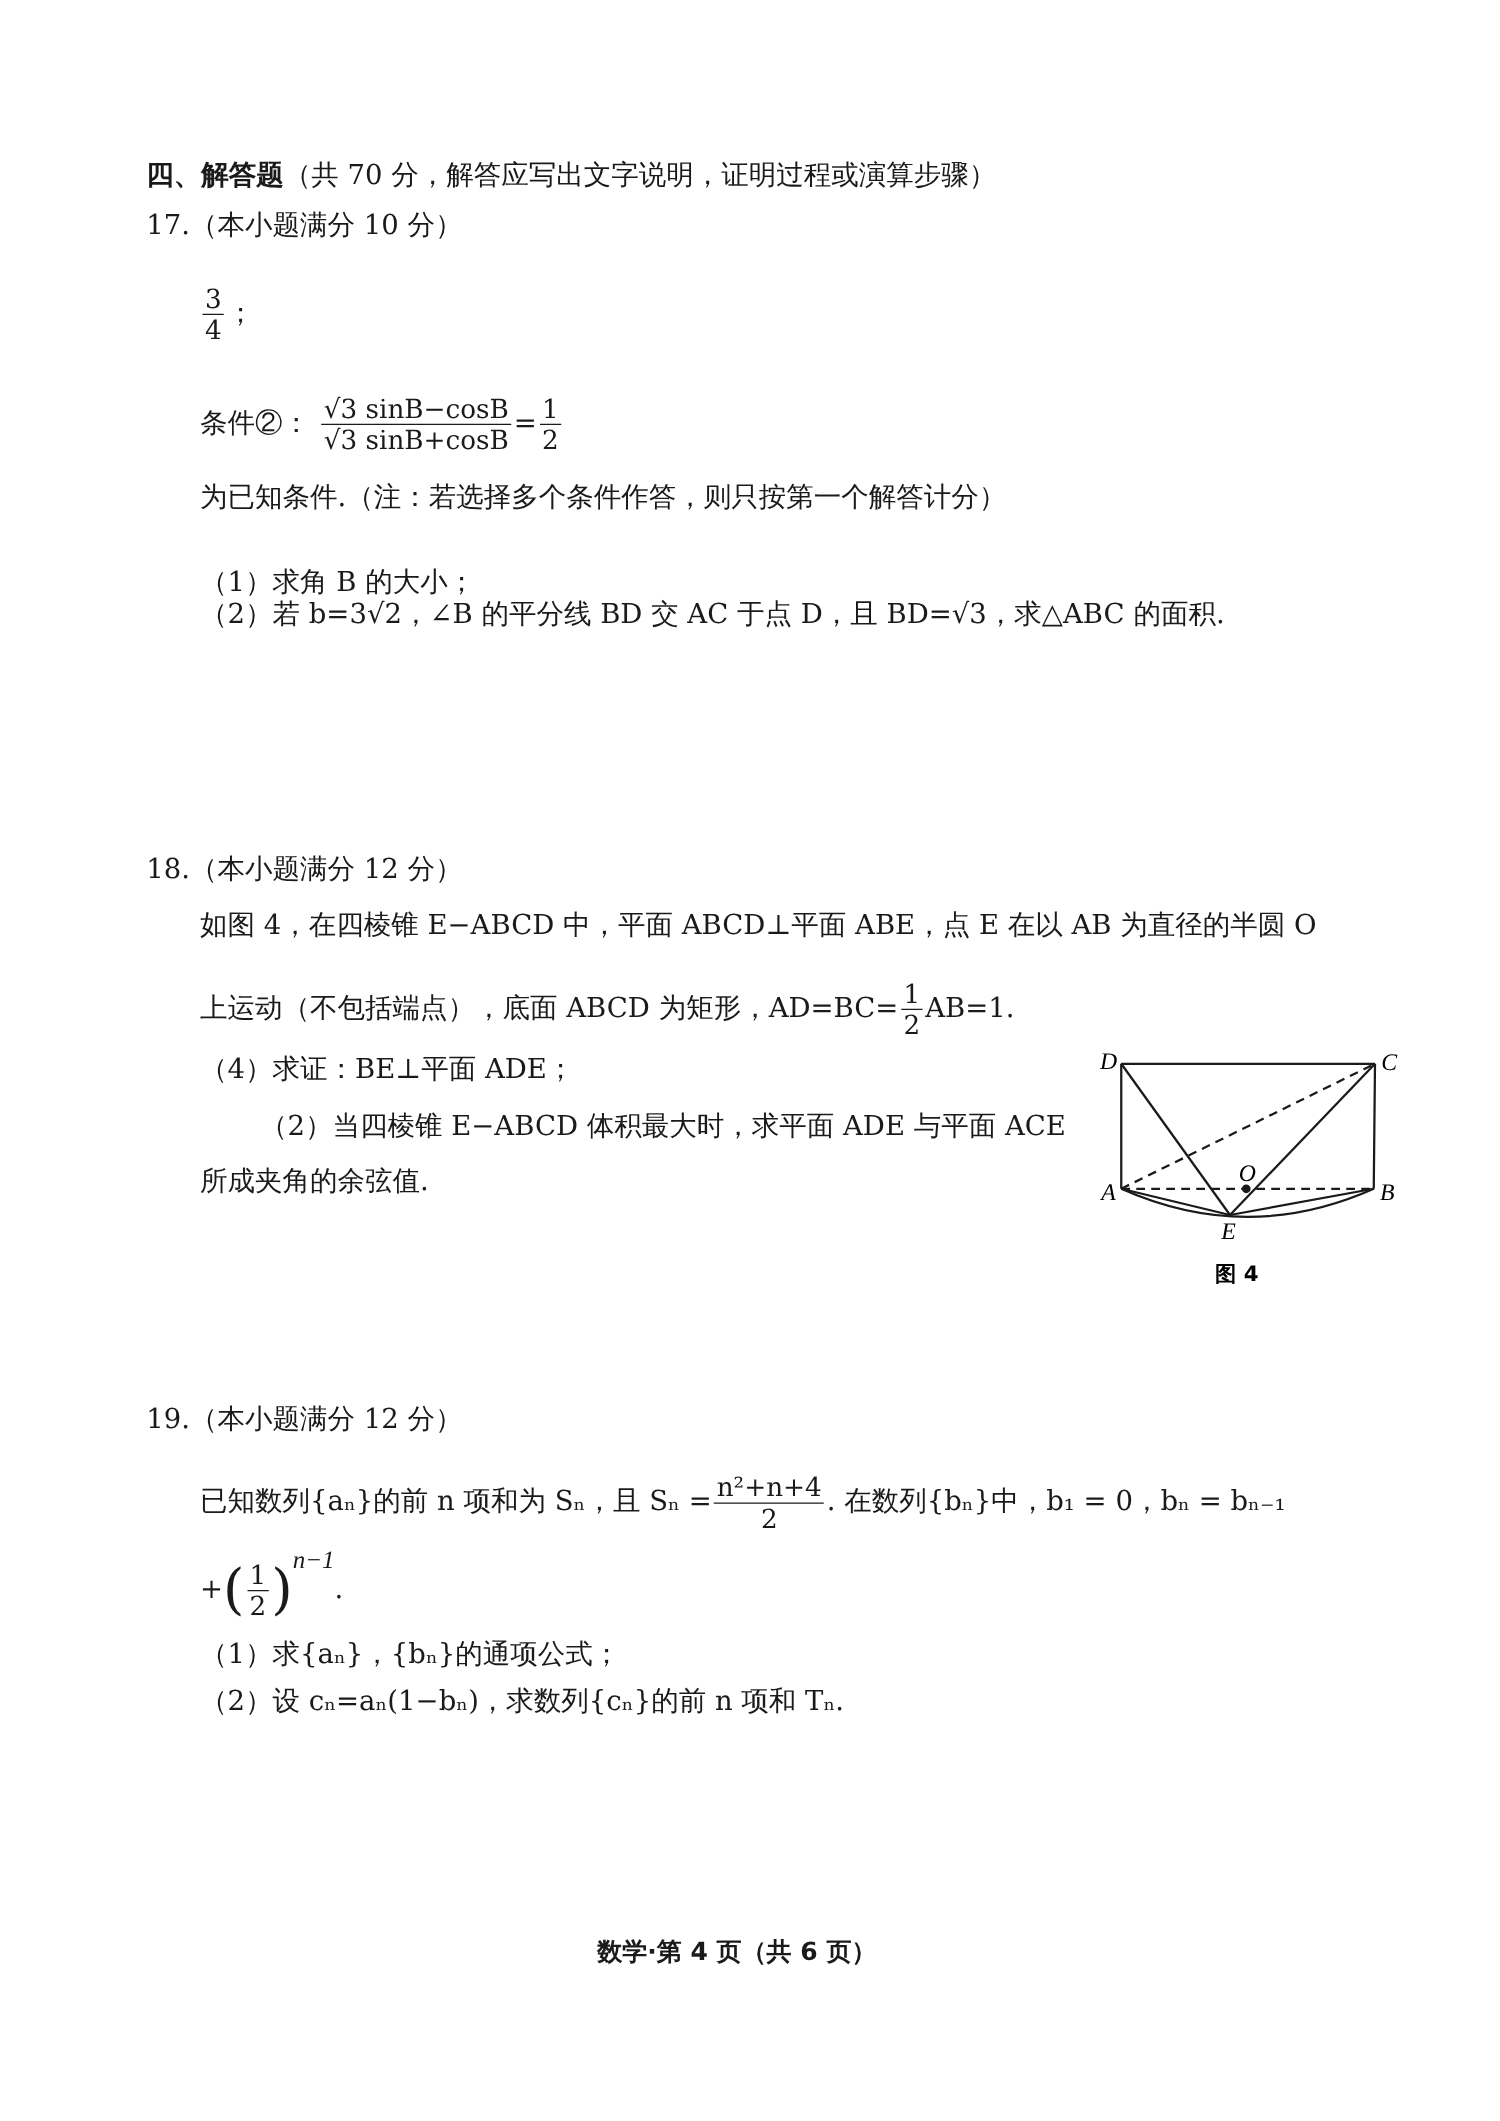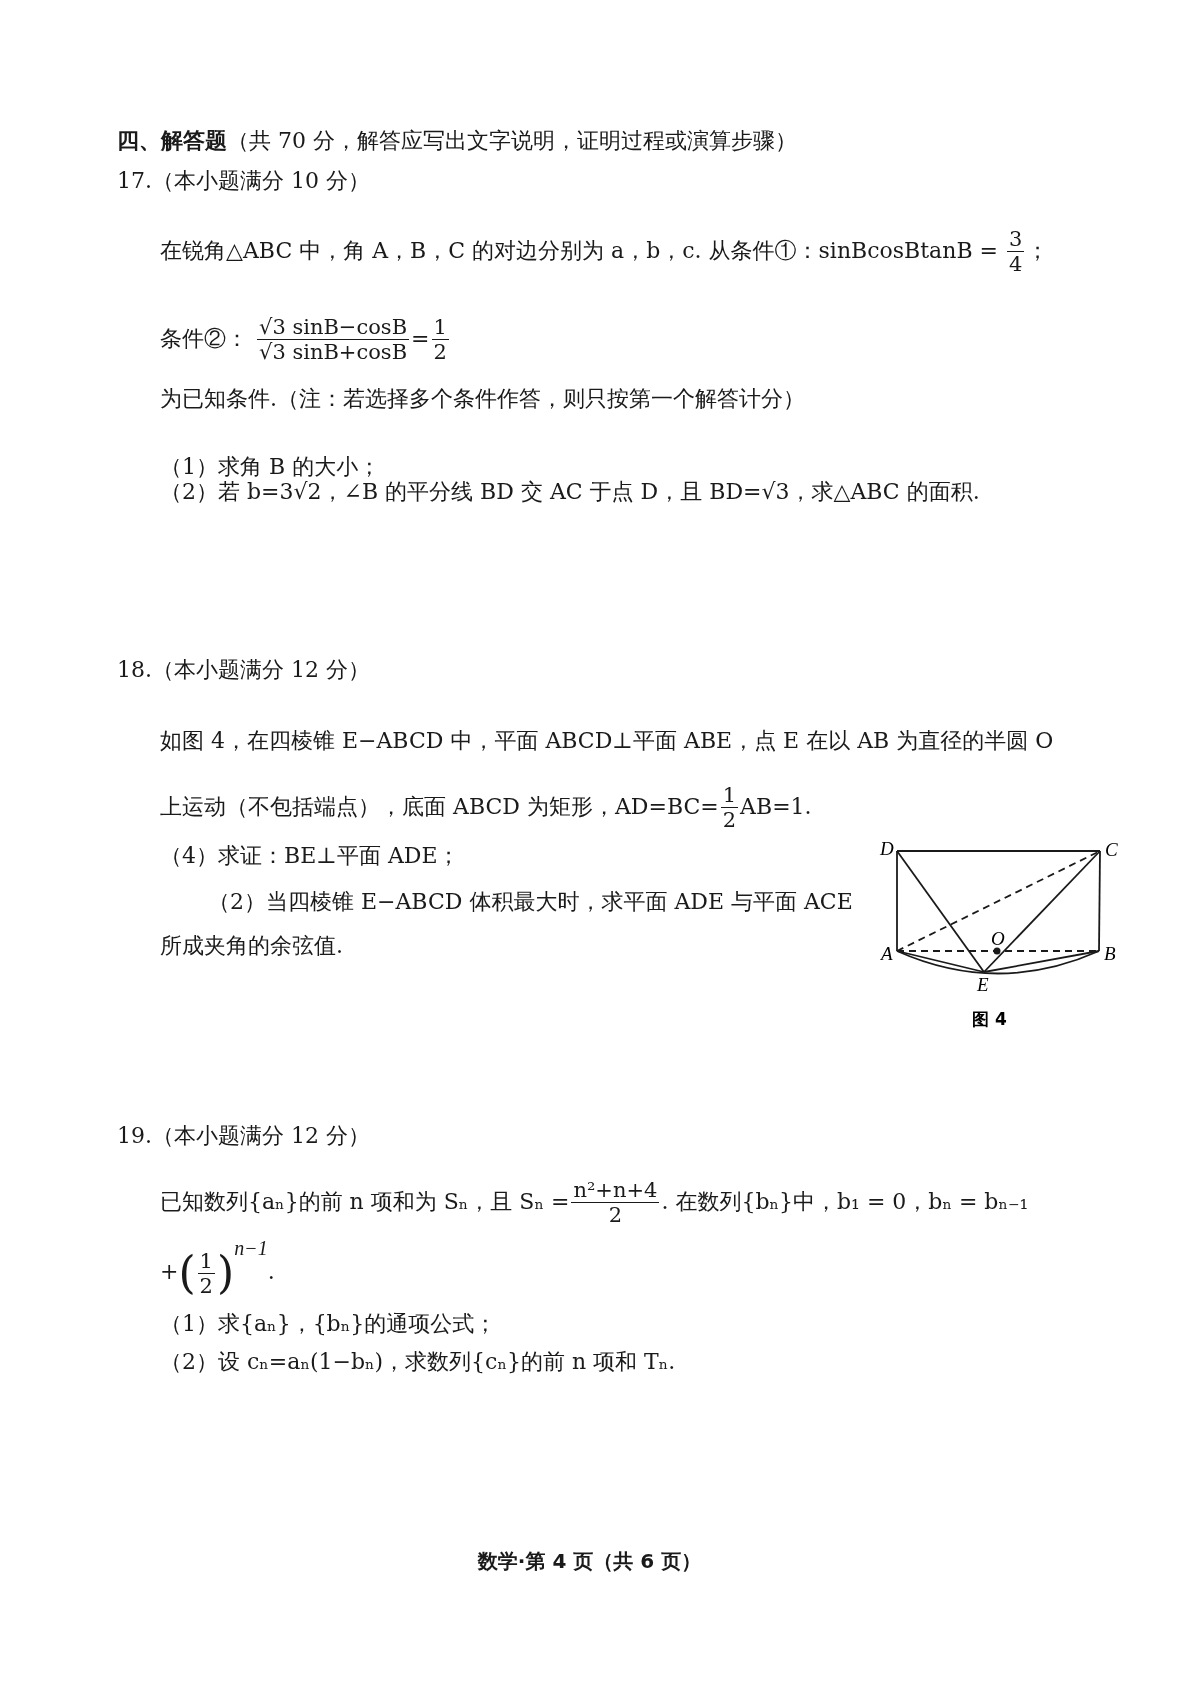--- a/index.html
+++ b/index.html
@@ -20,41 +20,40 @@
 <body>
 
 <div class="line" style="left:117px; top:126px;">
   <span class="bold">四、解答题</span><span>（共 70 分，解答应写出文字说明，证明过程或演算步骤）</span>
 </div>
 
 <div class="line" style="left:117px; top:167px;">
   <span>17.</span><span>（本小题满分 10 分）</span>
 </div>
 <div class="line" style="left:160px; top:227px;">
-  <span>在锐角△ABC 中，角 A，B，C 的对边分别为 a，b，c. 从条件①：sinBcosBtanB =</span>
   <span class="frac">
     <span class="num">3</span>
     <span class="den">4</span>
   </span><span>；</span>
 </div>
 <div class="line" style="left:160px; top:315px;">
   <span>条件②：</span>
   <span class="frac">
     <span class="num">√3 sinB−cosB</span>
     <span class="den">√3 sinB+cosB</span>
   </span><span>=</span><span class="frac">
     <span class="num">1</span>
     <span class="den">2</span>
   </span>
 </div>
 <div class="line" style="left:160px; top:385px;">为已知条件.（注：若选择多个条件作答，则只按第一个解答计分）</div>
 <div class="line" style="left:160px; top:426px;margin-top:27px;">（1）求角 B 的大小；</div>
 <div class="line" style="left:160px; top:478px;">（2）若 b=3√2，∠B 的平分线 BD 交 AC 于点 D，且 BD=√3，求△ABC 的面积.</div>
 
-<div class="line" style="left:117px; top:656px;">
+<div class="line" style="left:117px; top:682px;">
   <span>18.</span><span>（本小题满分 12 分）</span>
 </div>
 <div class="line" style="left:160px; top:727px;">如图 4，在四棱锥 E−ABCD 中，平面 ABCD⊥平面 ABE，点 E 在以 AB 为直径的半圆 O</div>
 <div class="line" style="left:160px; top:783px;">
   <span>上运动（不包括端点），底面 ABCD 为矩形，AD=BC=</span><span class="frac">
     <span class="num">1</span>
     <span class="den">2</span>
   </span><span>AB=1.</span>
 </div>
 <div class="line" style="left:160px; top:842px;">（4）求证：BE⊥平面 ADE；</div>

